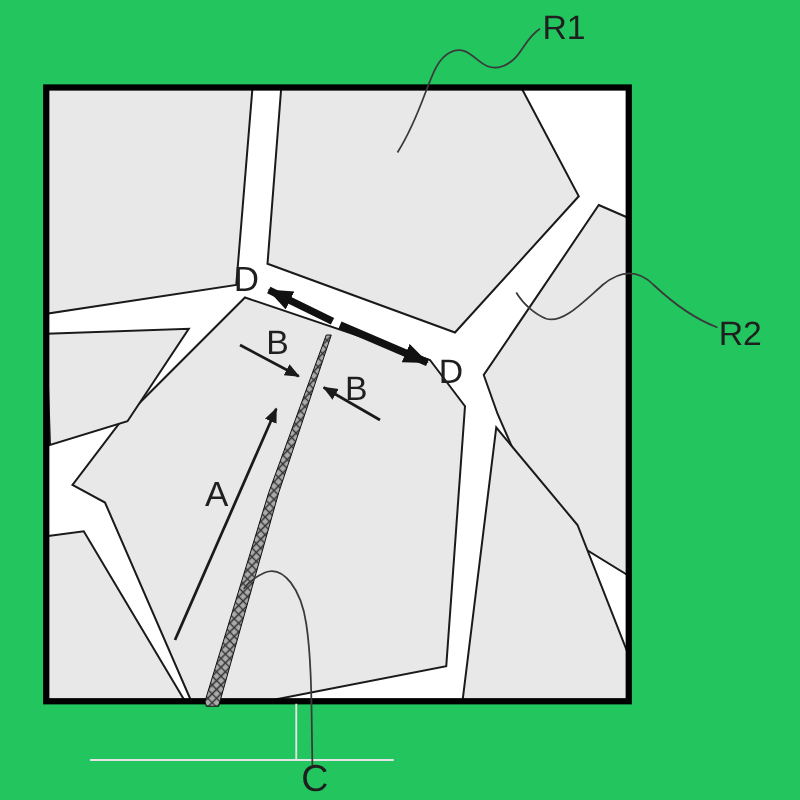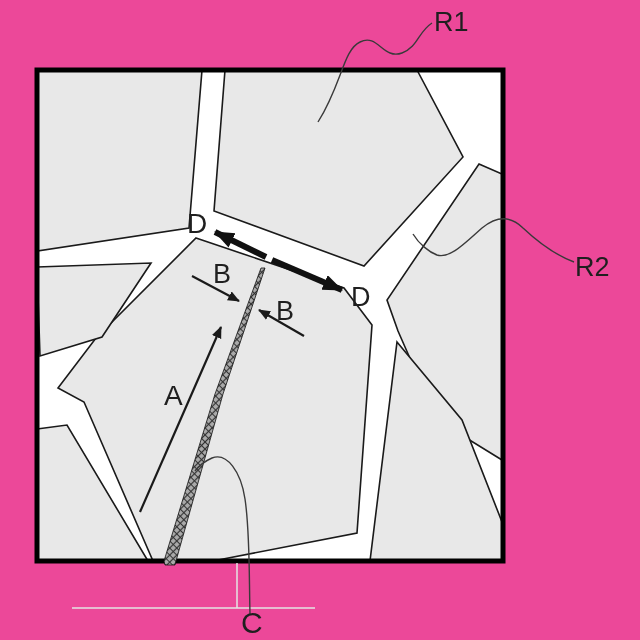--- a/index.html
+++ b/index.html
@@ -7,21 +7,21 @@
     padding: 0;
     background: #ffffff;
     width: 640px;
     height: 640px;
     font-family: "Liberation Sans", sans-serif;
   }
   #stage {
     position: relative;
     width: 640px;
     height: 640px;
-    background: #ec4899;
+    background: #22c55e;
     overflow: hidden;
   }
   svg { display: block; }
   .grain { stroke: #1a1a1a; stroke-width: 1.6; }
   .leader { fill: none; stroke: #3a3a3a; stroke-width: 1.4; }
   .thin-arrow { stroke: #1a1a1a; stroke-width: 2.2; fill: none; }
   .thick-arrow { stroke: #111111; stroke-width: 6; fill: none; }
   .fig-label { fill: #1f1f1f; }
   .artifact { stroke: #e4e4e4; stroke-width: 1.5; }
 </style>

